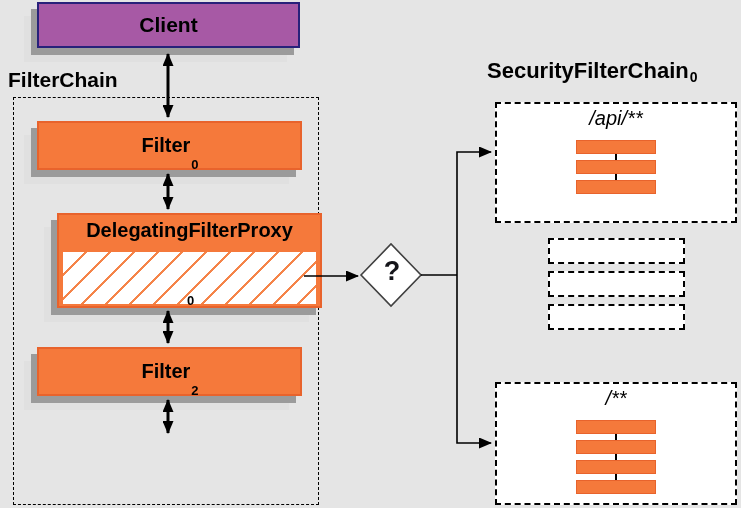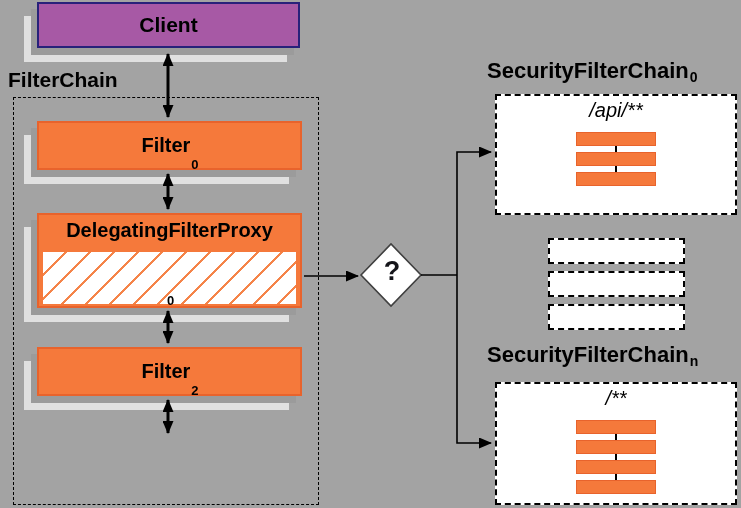--- a/index.html
+++ b/index.html
@@ -3,38 +3,38 @@
 <meta charset="utf-8">
 <style>
   :root{
     --box-orange:#F5793B; --box-orange-border:#E8632C;
     --client-purple:#A759A5; --client-border:#28217A;
     --shadow-dark:#9B9B9B; --shadow-light:#E0E0E0;
     --hatch-orange:#F58449;
   }
   *{margin:0;padding:0;box-sizing:border-box;}
   body{background:#fff;font-family:"Liberation Sans",sans-serif;}
-  #canvas{position:relative;width:741px;height:508px;background:#a3a3a3;overflow:hidden;}
+  #canvas{position:relative;width:741px;height:508px;background:#e5e5e5;overflow:hidden;}
   .shadowed{box-shadow:-6px 7px 0 0 var(--shadow-dark), -13px 14px 0 0 var(--shadow-light);}
   .obox{
     position:absolute;background:var(--box-orange);
     border:2px solid var(--box-orange-border);
     display:flex;align-items:center;justify-content:center;
     font-weight:bold;font-size:20px;color:#000;
   }
   .client{
     position:absolute;left:37px;top:2px;width:263px;height:46px;
     background:var(--client-purple);border:2px solid var(--client-border);
     display:flex;align-items:center;justify-content:center;
     font-weight:bold;font-size:21px;color:#000;
   }
   .sub{font-size:13px;font-weight:bold;align-self:flex-end;position:relative;top:4px;left:1px;}
   .fc-label{position:absolute;left:8px;top:68px;font-weight:bold;font-size:21px;color:#000;}
   .fc-container{position:absolute;left:13px;top:97px;width:306px;height:408px;border:1.5px dashed #000;}
-  .dfp{flex-direction:column;justify-content:flex-start;align-items:center;}
+  .dfp{flex-direction:column;justify-content:flex-start;align-items:center;margin-left:20px;}
   .dfp-title{margin-top:4px;font-weight:bold;font-size:20px;}
   .bean{
     position:absolute;left:4px;right:4px;top:37px;height:52px;
     background:
       repeating-linear-gradient(135deg, rgba(255,255,255,0) 0px, rgba(255,255,255,0) 15px, var(--hatch-orange) 15px, var(--hatch-orange) 17px),
       #fff;
     display:flex;align-items:center;justify-content:center;
     font-weight:bold;font-size:20px;color:#000;
   }
   .sfc-title{position:absolute;font-weight:bold;font-size:22px;color:#000;white-space:nowrap;}
@@ -78,38 +78,35 @@
 
   <div class="obox shadowed" style="left:37px;top:347px;width:265px;height:49px;">
     <span>Filter</span>
       <span class="sub">2</span>
   </div>
 
 
   <div class="sfc-title" style="left:487px;top:58px;">
     <span>SecurityFilterChain</span><span class="sub">0</span>
   </div>
-  <div class="sfc-box" style="top:94px;height:121px;">
+  <div class="sfc-box" style="top:102px;height:121px;">
     <div class="pattern">/api/**</div>
     <div class="bars">
         <div class="bar"></div>
         <div class="bar"></div>
         <div class="bar"></div>
       </div>
   </div>
 
   <div class="ghosts">
       <div class="ghost"></div>
       <div class="ghost"></div>
       <div class="ghost"></div>
     </div>
 
-  <div class="sfc-title" style="left:487px;top:342px;">
-    <span>SecurityFilterChain</span><span class="sub">n</span>
-  </div>
   <div class="sfc-box" style="top:382px;height:123px;">
     <div class="pattern">/**</div>
     <div class="bars">
         <div class="bar"></div>
         <div class="bar"></div>
         <div class="bar"></div>
         <div class="bar"></div>
       </div>
   </div>
 

